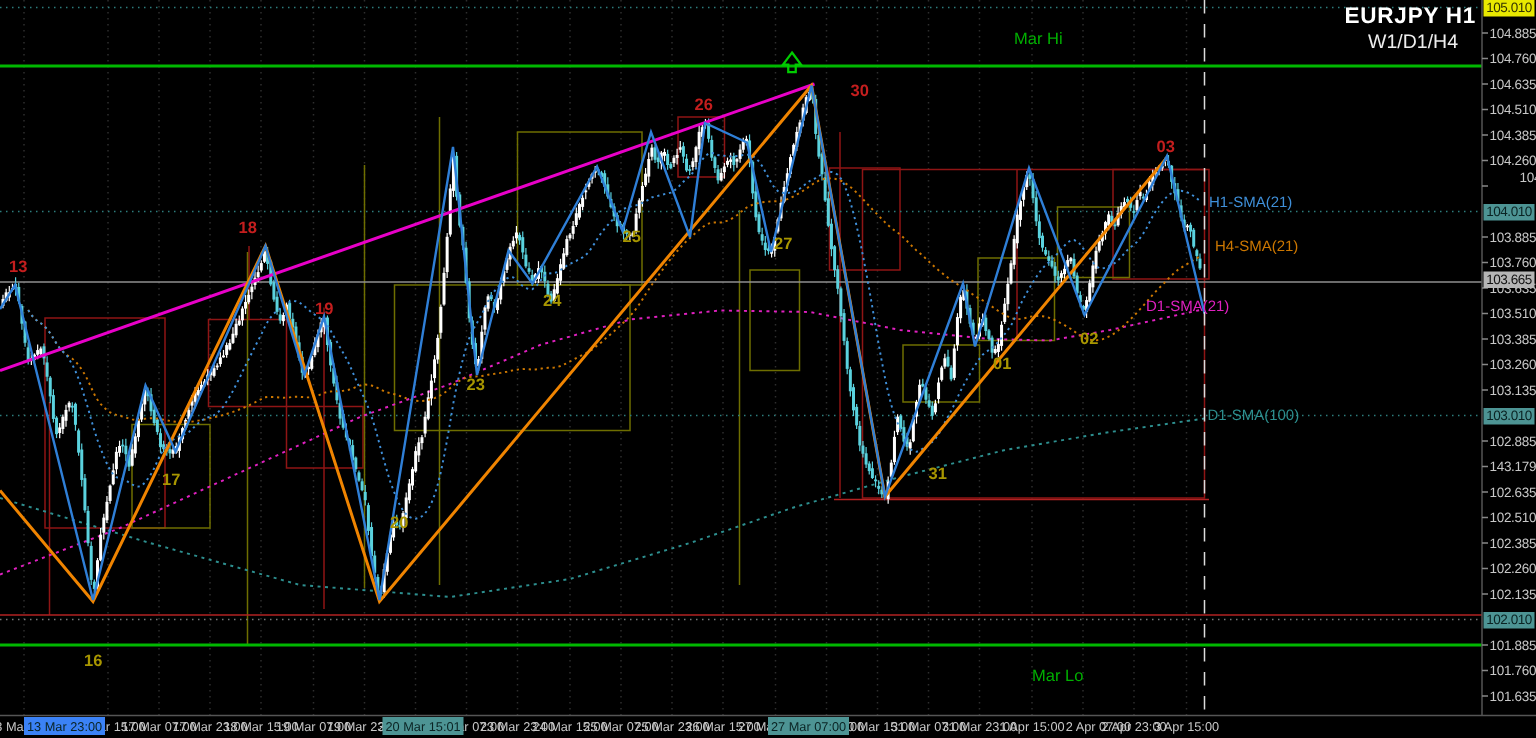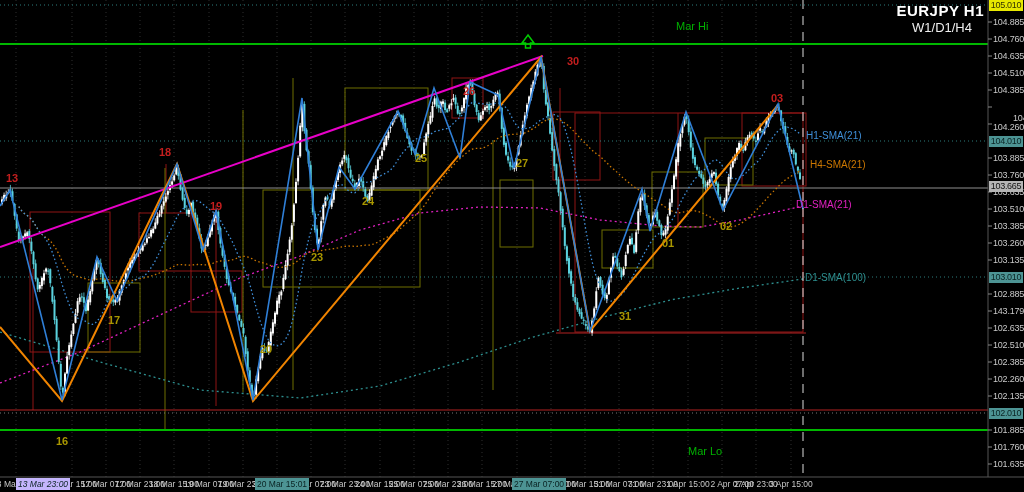--- a/index.html
+++ b/index.html
@@ -873,43 +873,43 @@
   <div id="overlay-labels" class="abs" style="left:0;top:0;width:1024px;height:492px;pointer-events:none;border-radius:8px;">
     <div id="symbol-title" class="abs">EURJPY H1</div>
     <div id="timeframes-label" class="abs">W1/D1/H4</div>
     <div id="mar-hi-label" class="abs">Mar Hi</div>
     <div id="mar-lo-label" class="abs">Mar Lo</div>
   </div>
   <div id="gen-labels" class="abs" style="left:0;top:0;width:1024px;height:492px;">
       <div class="abs" style="position:absolute;left:6px;top:172px;color:#c41e1e;font-size:11px;font-weight:bold;">13</div>
       <div class="abs" style="position:absolute;left:159px;top:146px;color:#c41e1e;font-size:11px;font-weight:bold;">18</div>
       <div class="abs" style="position:absolute;left:210px;top:200px;color:#c41e1e;font-size:11px;font-weight:bold;">19</div>
-      <div class="abs" style="position:absolute;left:463px;top:64px;color:#c41e1e;font-size:11px;font-weight:bold;margin-top:21px;">26</div>
+      <div class="abs" style="position:absolute;left:463px;top:64px;color:#c41e1e;font-size:11px;font-weight:bold;">26</div>
       <div class="abs" style="position:absolute;left:567px;top:55px;color:#c41e1e;font-size:11px;font-weight:bold;">30</div>
       <div class="abs" style="position:absolute;left:771px;top:92px;color:#c41e1e;font-size:11px;font-weight:bold;">03</div>
       <div class="abs" style="position:absolute;left:56px;top:435px;color:#a89600;font-size:11px;font-weight:bold;">16</div>
       <div class="abs" style="position:absolute;left:108px;top:314px;color:#a89600;font-size:11px;font-weight:bold;">17</div>
       <div class="abs" style="position:absolute;left:260px;top:343px;color:#a89600;font-size:11px;font-weight:bold;">20</div>
       <div class="abs" style="position:absolute;left:311px;top:251px;color:#a89600;font-size:11px;font-weight:bold;">23</div>
       <div class="abs" style="position:absolute;left:362px;top:195px;color:#a89600;font-size:11px;font-weight:bold;">24</div>
       <div class="abs" style="position:absolute;left:415px;top:152px;color:#a89600;font-size:11px;font-weight:bold;">25</div>
       <div class="abs" style="position:absolute;left:516px;top:157px;color:#a89600;font-size:11px;font-weight:bold;">27</div>
       <div class="abs" style="position:absolute;left:619px;top:310px;color:#a89600;font-size:11px;font-weight:bold;">31</div>
       <div class="abs" style="position:absolute;left:662px;top:237px;color:#a89600;font-size:11px;font-weight:bold;">01</div>
       <div class="abs" style="position:absolute;left:720px;top:220px;color:#a89600;font-size:11px;font-weight:bold;">02</div>
       <div class="abs" style="position:absolute;left:806px;top:130px;color:#3f8fd9;font-size:10px;">H1-SMA(21)</div>
       <div class="abs" style="position:absolute;left:810px;top:159px;color:#cc7700;font-size:10px;">H4-SMA(21)</div>
-      <div class="abs" style="position:absolute;left:796px;top:199px;color:#e020c0;font-size:10px;">D1-SMA(21)</div>
+      <div class="abs" style="position:absolute;left:764px;top:199px;color:#e020c0;font-size:10px;">D1-SMA(21)</div>
       <div class="abs" style="position:absolute;left:805px;top:272px;color:#2d8f8f;font-size:10px;">D1-SMA(100)</div>
       <div class="abs" style="position:absolute;left:993px;top:17px;color:#c8c8c8;font-size:9px;letter-spacing:-0.2px;">104.885</div>
       <div class="abs" style="position:absolute;left:993px;top:34px;color:#c8c8c8;font-size:9px;letter-spacing:-0.2px;">104.760</div>
       <div class="abs" style="position:absolute;left:993px;top:51px;color:#c8c8c8;font-size:9px;letter-spacing:-0.2px;">104.635</div>
       <div class="abs" style="position:absolute;left:993px;top:68px;color:#c8c8c8;font-size:9px;letter-spacing:-0.2px;">104.510</div>
       <div class="abs" style="position:absolute;left:993px;top:85px;color:#c8c8c8;font-size:9px;letter-spacing:-0.2px;">104.385</div>
-      <div class="abs" style="position:absolute;left:993px;top:102px;color:#c8c8c8;font-size:9px;letter-spacing:-0.2px;margin-top:20px;">104.260</div>
+      <div class="abs" style="position:absolute;left:993px;top:102px;color:#c8c8c8;font-size:9px;letter-spacing:-0.2px;">104.260</div>
       <div class="abs" style="position:absolute;left:993px;top:113px;color:#c8c8c8;font-size:9px;letter-spacing:-0.2px;margin-left:20px;">104.135</div>
       <div class="abs" style="position:absolute;left:993px;top:153px;color:#c8c8c8;font-size:9px;letter-spacing:-0.2px;">103.885</div>
       <div class="abs" style="position:absolute;left:993px;top:170px;color:#c8c8c8;font-size:9px;letter-spacing:-0.2px;">103.760</div>
       <div class="abs" style="position:absolute;left:993px;top:187px;color:#c8c8c8;font-size:9px;letter-spacing:-0.2px;">103.635</div>
       <div class="abs" style="position:absolute;left:993px;top:204px;color:#c8c8c8;font-size:9px;letter-spacing:-0.2px;">103.510</div>
       <div class="abs" style="position:absolute;left:993px;top:221px;color:#c8c8c8;font-size:9px;letter-spacing:-0.2px;">103.385</div>
       <div class="abs" style="position:absolute;left:993px;top:238px;color:#c8c8c8;font-size:9px;letter-spacing:-0.2px;">103.260</div>
       <div class="abs" style="position:absolute;left:993px;top:255px;color:#c8c8c8;font-size:9px;letter-spacing:-0.2px;">103.135</div>
       <div class="abs" style="position:absolute;left:993px;top:289px;color:#c8c8c8;font-size:9px;letter-spacing:-0.2px;">102.885</div>
       <div class="abs" style="position:absolute;left:993px;top:306px;color:#c8c8c8;font-size:9px;letter-spacing:-0.2px;">143.179</div>
@@ -942,17 +942,17 @@
       <div class="abs" style="position:absolute;left:450px;top:479px;width:64px;text-align:center;color:#c8c8c8;font-size:8.5px;">26 Mar 15:00</div>
       <div class="abs" style="position:absolute;left:485px;top:479px;width:64px;text-align:center;color:#c8c8c8;font-size:8.5px;">27 Mar 07:00</div>
       <div class="abs" style="position:absolute;left:519px;top:479px;width:64px;text-align:center;color:#c8c8c8;font-size:8.5px;">27 Mar 23:00</div>
       <div class="abs" style="position:absolute;left:553px;top:479px;width:64px;text-align:center;color:#c8c8c8;font-size:8.5px;">30 Mar 15:00</div>
       <div class="abs" style="position:absolute;left:587px;top:479px;width:64px;text-align:center;color:#c8c8c8;font-size:8.5px;">31 Mar 07:00</div>
       <div class="abs" style="position:absolute;left:621px;top:479px;width:64px;text-align:center;color:#c8c8c8;font-size:8.5px;">31 Mar 23:00</div>
       <div class="abs" style="position:absolute;left:656px;top:479px;width:64px;text-align:center;color:#c8c8c8;font-size:8.5px;">1 Apr 15:00</div>
       <div class="abs" style="position:absolute;left:690px;top:479px;width:64px;text-align:right;color:#c8c8c8;font-size:8.5px;">2 Apr 07:00</div>
       <div class="abs" style="position:absolute;left:724px;top:479px;width:64px;text-align:center;color:#c8c8c8;font-size:8.5px;">2 Apr 23:00</div>
       <div class="abs" style="position:absolute;left:759px;top:479px;width:64px;text-align:center;color:#c8c8c8;font-size:8.5px;">3 Apr 15:00</div>
-      <div class="abs" style="position:absolute;left:16px;top:478px;background:#c4b5fd;color:#0a2323;font-size:8.5px;padding:0 2px;line-height:12px;font-style:italic;">13 Mar 23:00</div>
+      <div class="abs" style="position:absolute;left:16px;top:478px;background:#3b82f6;color:#0a2323;font-size:8.5px;padding:0 2px;line-height:12px;">13 Mar 23:00</div>
       <div class="abs" style="position:absolute;left:255px;top:478px;background:#4d9494;color:#0a2323;font-size:8.5px;padding:0 2px;line-height:12px;">20 Mar 15:01</div>
       <div class="abs" style="position:absolute;left:512px;top:478px;background:#4d9494;color:#0a2323;font-size:8.5px;padding:0 2px;line-height:12px;">27 Mar 07:00</div>
     </div>
 </div>
 
 </body></html>

